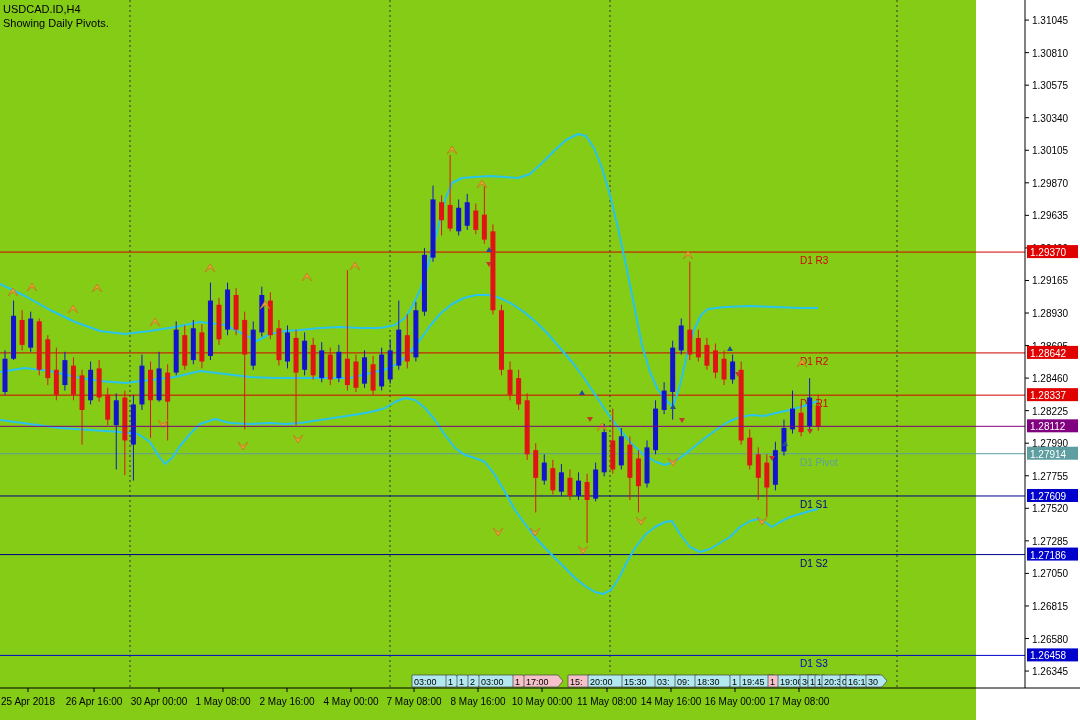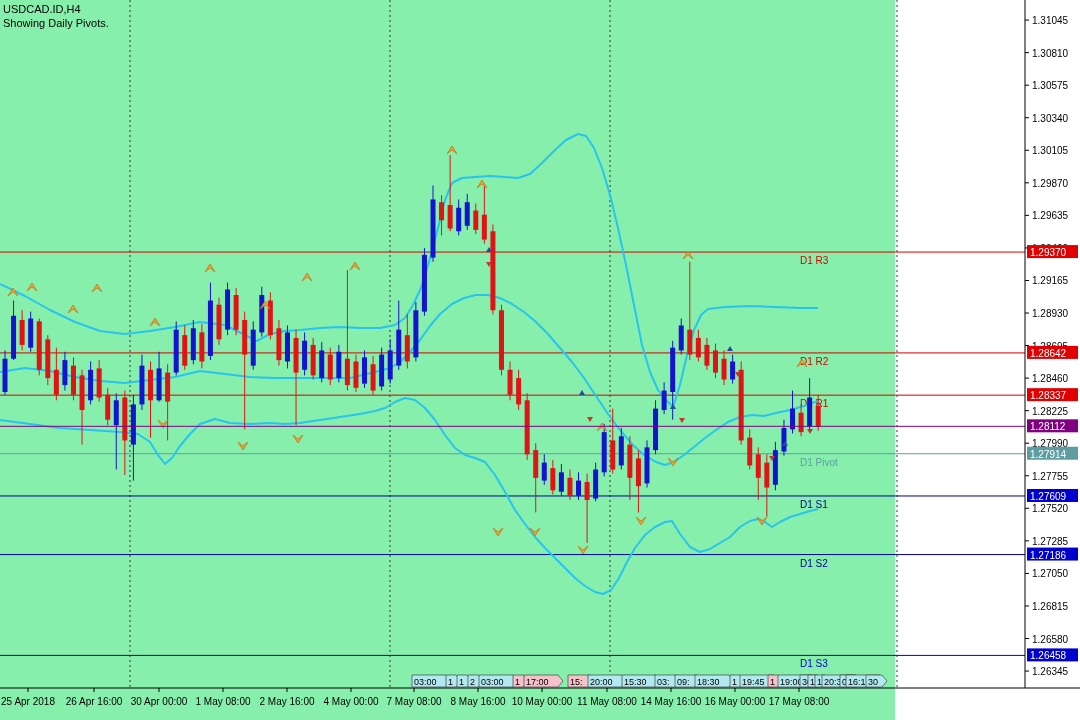--- a/index.html
+++ b/index.html
@@ -1,17 +1,17 @@
 <!DOCTYPE html>
 <html><head>
 <meta charset="utf-8">
 <style>
   html,body{margin:0;padding:0;background:#fff;width:1080px;height:720px;overflow:hidden;
     font-family:"Liberation Sans", sans-serif;}
-  #stage{position:relative;width:895px;height:720px;background:#86efac;}
+  #stage{position:relative;width:976px;height:720px;background:#84cc16;}
   #chart-svg{position:absolute;left:0;top:0;}
   #header{position:absolute;left:3px;top:2px;color:#000;font-size:11px;line-height:14px;z-index:5;}
   text{font-family:"Liberation Sans", sans-serif;}
 </style>
 </head>
 <body>
 <div id="stage">
 
 <div id="header">
   <div>USDCAD.ID,H4</div>

